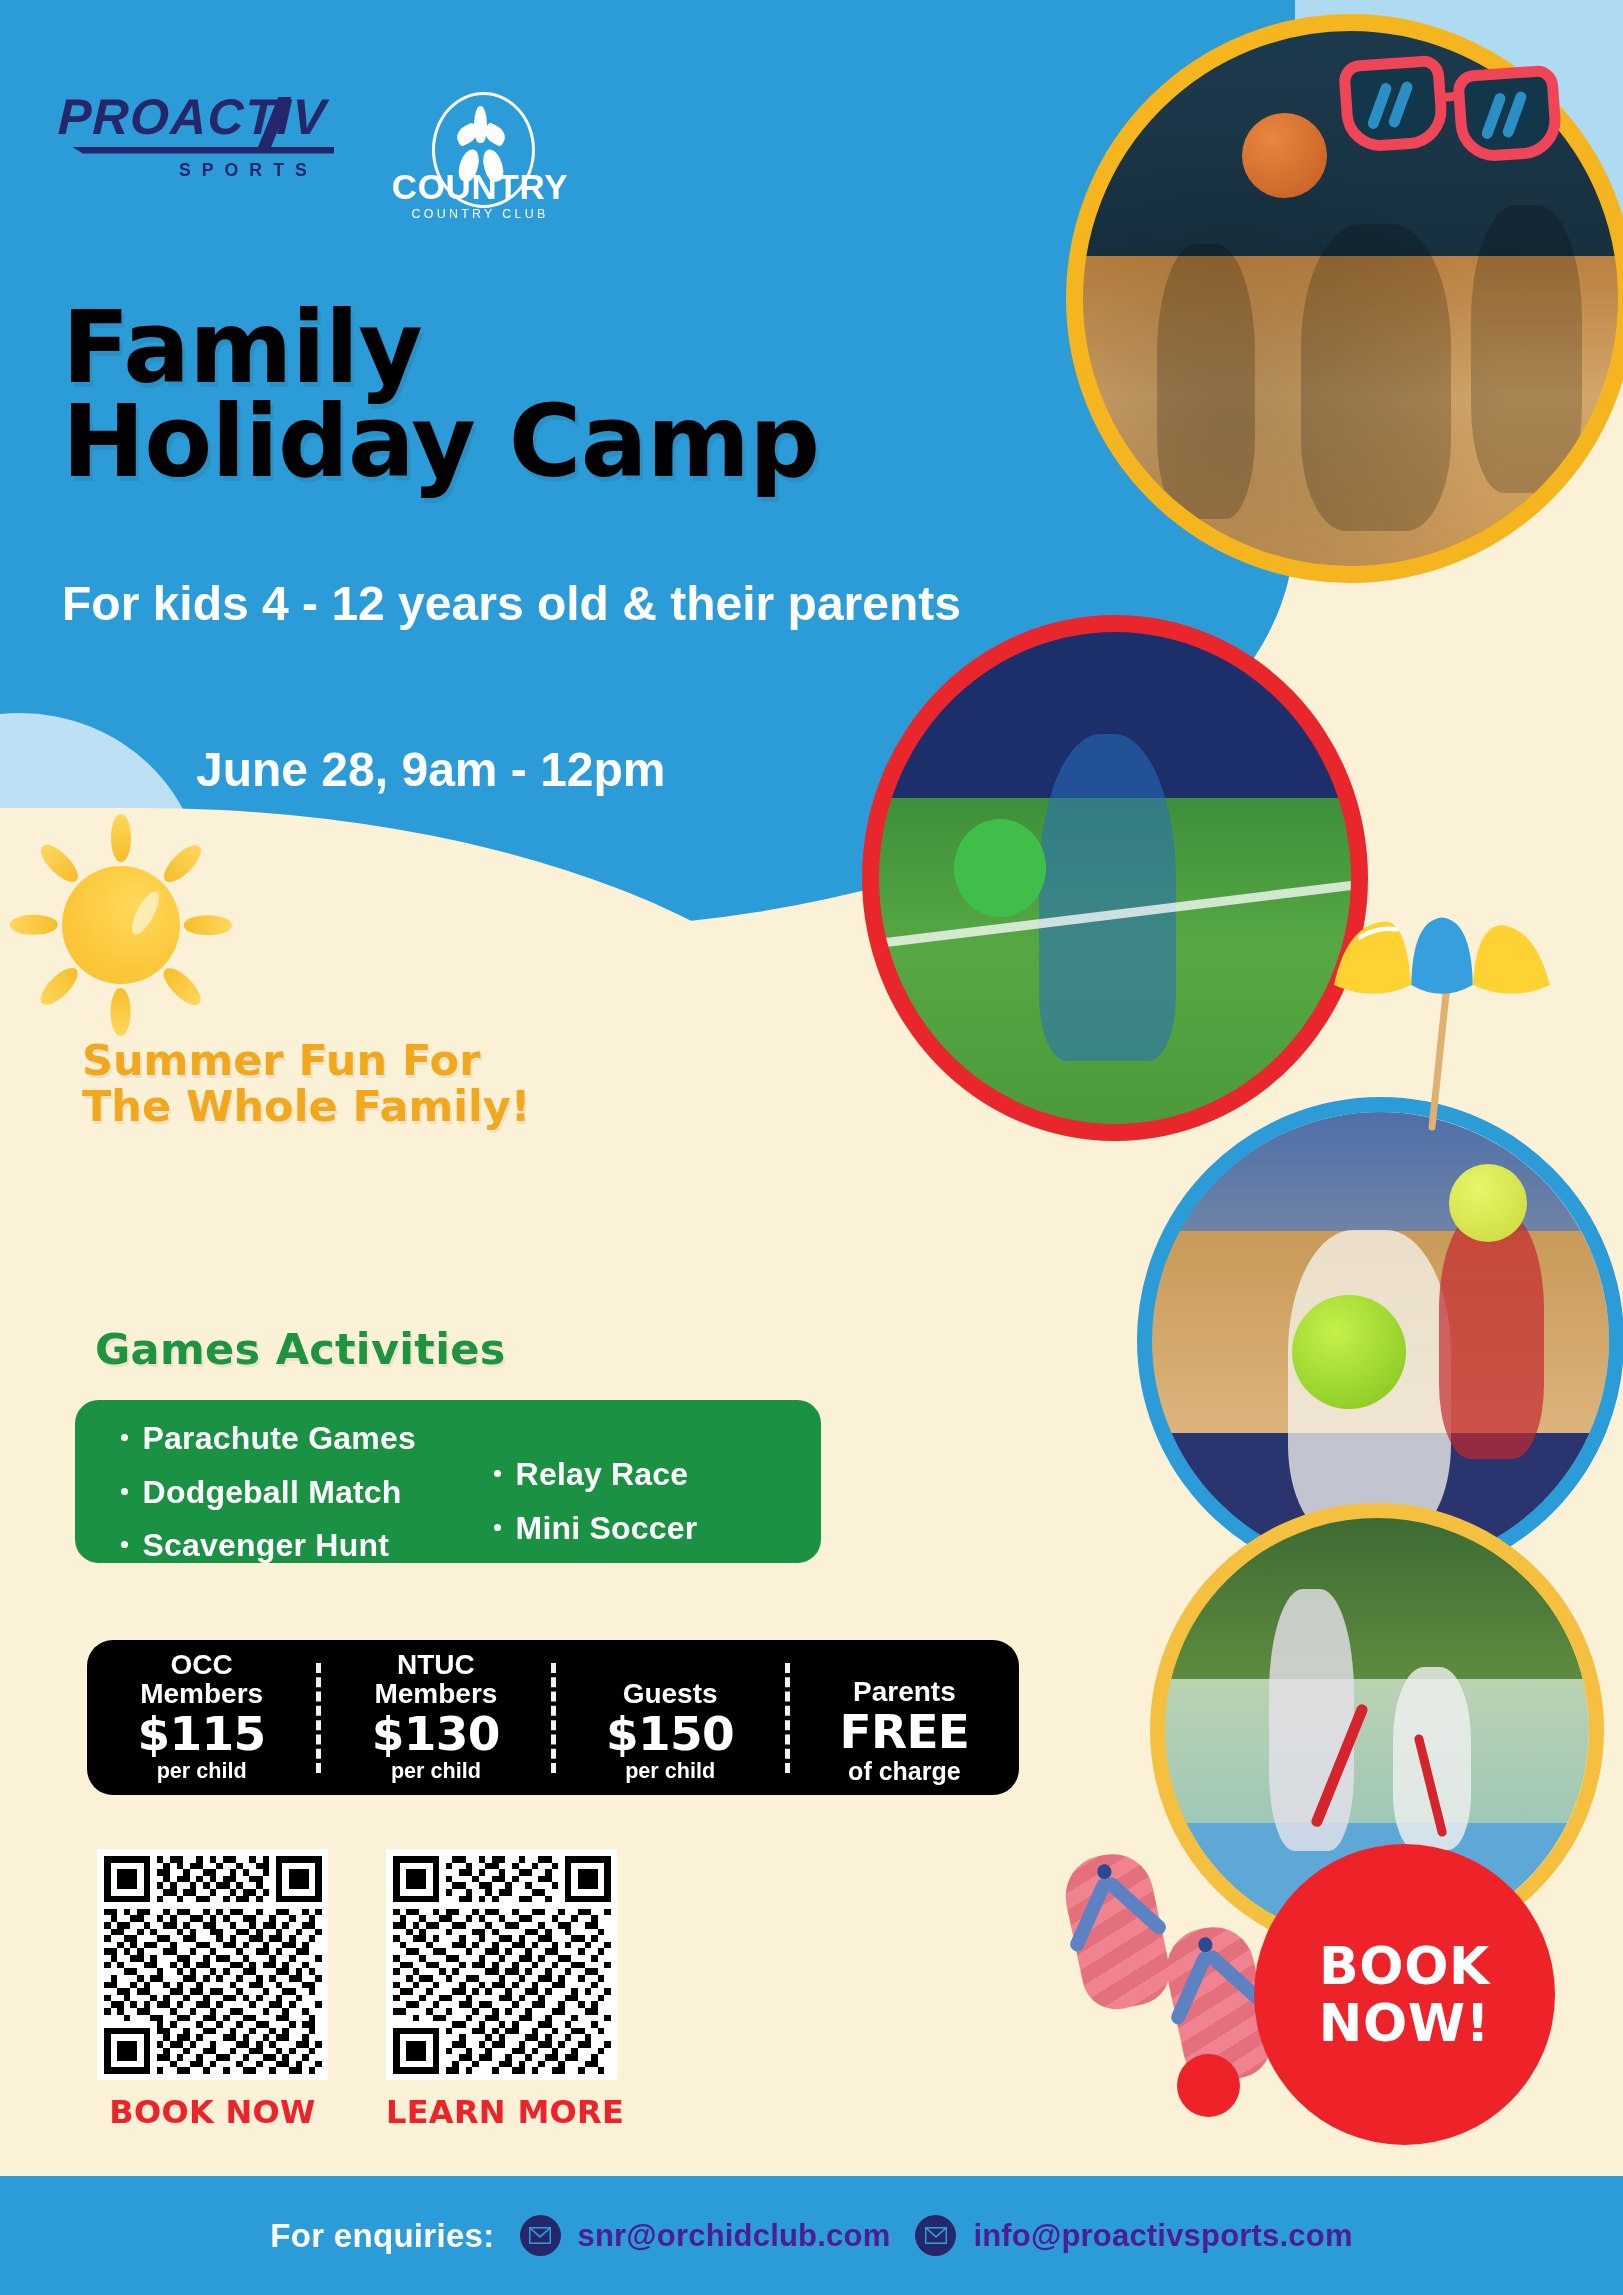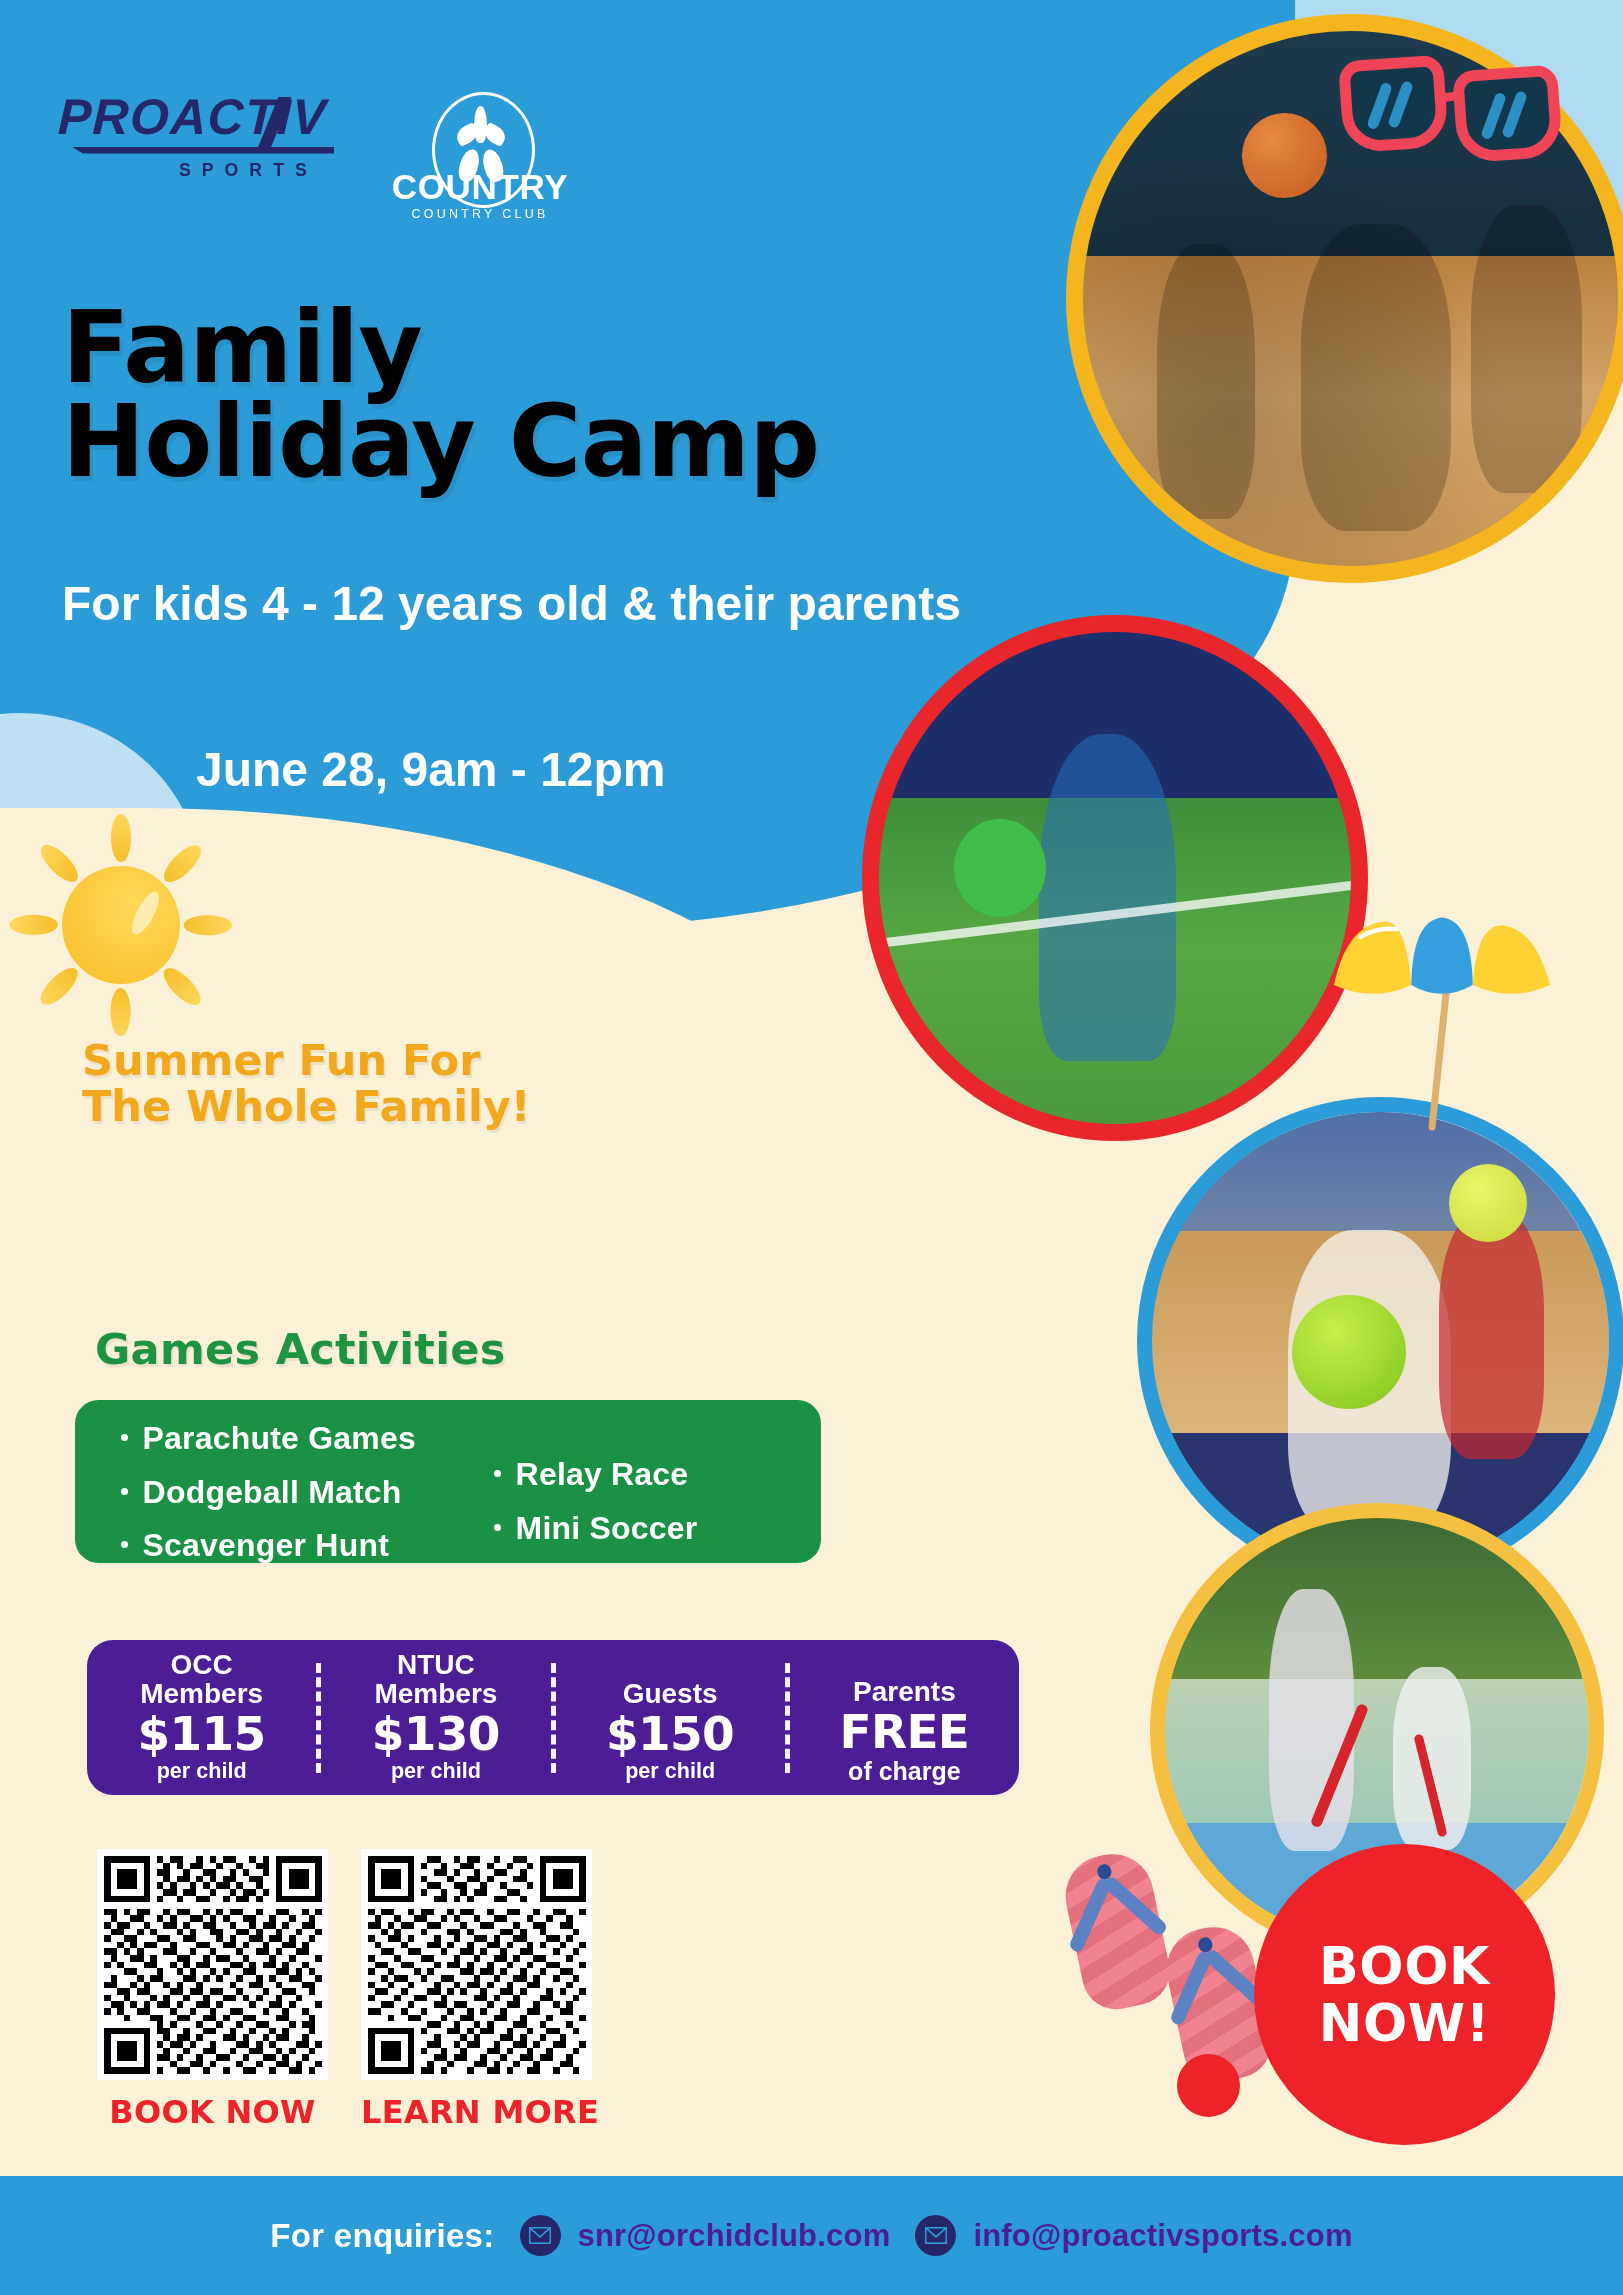--- a/index.html
+++ b/index.html
@@ -123,39 +123,39 @@
     display:flex;align-items:baseline;gap:14.4px;
     font-family:"Liberation Sans", sans-serif;font-weight:bold;
     font-size:32px;color:#FFFFFF;line-height:1.0;margin-bottom:21.6px;letter-spacing:0.2px;
   }
   .act-item .dot{width:7.2px;height:7.2px;border-radius:50%;background:#fff;flex:0 0 auto;
     position:relative;top:-7.8px;}
 
   
   .prices{
     position:absolute;left:87px;top:1640px;width:932px;height:155px;
-    background:#4c1d95;border-radius:26px;display:flex;align-items:center;
+    background:#000000;border-radius:26px;display:flex;align-items:center;
   }
   .price-cell{flex:1;text-align:center;color:#fff;position:relative;padding:0 3.9px;}
   .price-cell .plabel{
     font-family:"Liberation Sans", sans-serif;font-weight:bold;font-size:28px;line-height:1.03;
   }
   .price-cell .pamount{
     font-family:"DejaVu Sans", sans-serif;font-weight:bold;font-size:47px;line-height:1.05;letter-spacing:-0.7px;
   }
   .price-cell .pnote{
     font-family:"Liberation Sans", sans-serif;font-weight:bold;font-size:21.6px;line-height:1.2;
   }
   .price-cell .pnote.lg{font-size:25px;}
   .divider{
     width:0;border-left:5.9px dashed #ffffff;height:110px;opacity:.95;flex:0 0 auto;
   }
 
   
-  .qr-wrap{position:absolute;left:97px;top:1849px;display:flex;gap:33px;align-items:flex-end;}
+  .qr-wrap{position:absolute;left:97px;top:1849px;display:flex;gap:58px;align-items:flex-end;}
   .qr-block{text-align:center;}
   .qr-img{width:231px;height:231px;background:#fff;padding:6.5px;box-sizing:border-box;}
   .qr-img svg{display:block;width:100%;height:100%;}
   .qr-label{
     margin-top:13px;font-family:"DejaVu Sans", sans-serif;font-weight:bold;
     font-size:32px;color:#EE2229;letter-spacing:0.3px;
   }
 
   
   .photo{position:absolute;border-radius:50%;overflow:hidden;}

